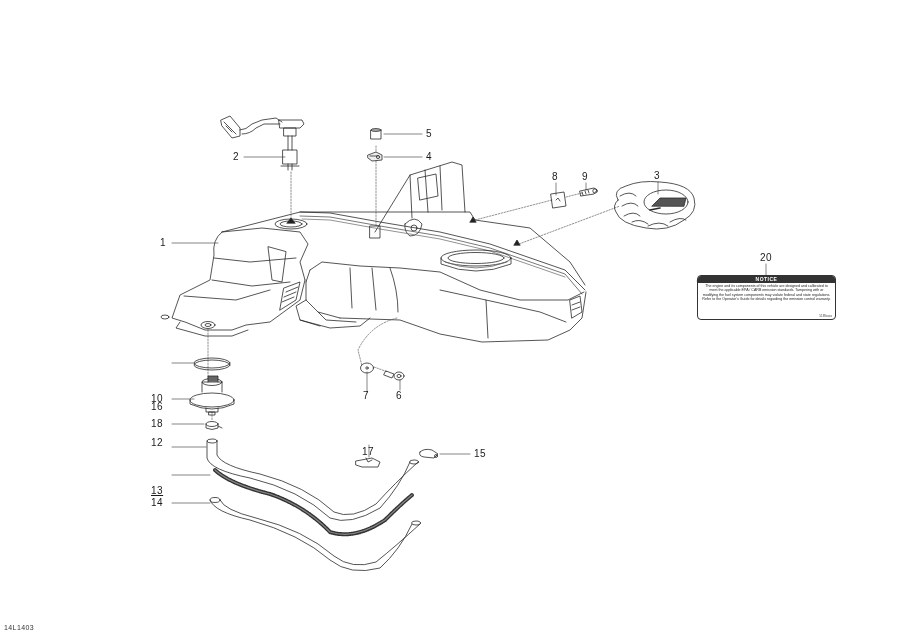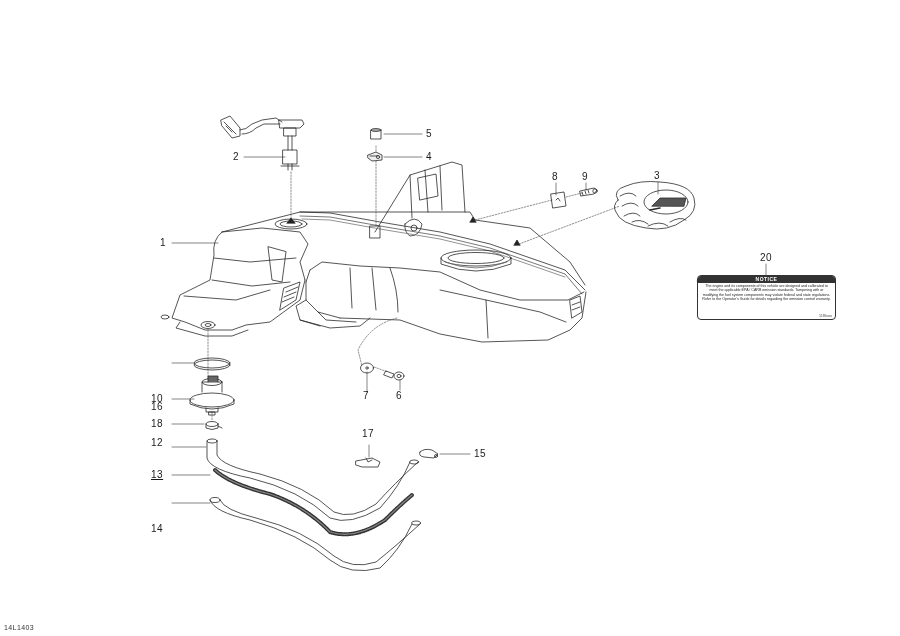--- a/index.html
+++ b/index.html
@@ -259,25 +259,25 @@
 <span class="callout" style="left:654px;top:171px;">3</span>
 <span class="callout" style="left:426px;top:152px;">4</span>
 <span class="callout" style="left:426px;top:129px;">5</span>
 <span class="callout" style="left:396px;top:391px;">6</span>
 <span class="callout" style="left:363px;top:391px;">7</span>
 <span class="callout" style="left:552px;top:172px;">8</span>
 <span class="callout" style="left:582px;top:172px;">9</span>
 <span class="callout" style="left:151px;top:394px;">10</span>
 <span class="callout" style="left:151px;top:419px;">18</span>
 <span class="callout" style="left:151px;top:438px;">12</span>
-<span class="callout" style="left:151px;top:470px;text-decoration:underline;">13</span>
-<span class="callout" style="left:151px;top:524px;text-align:center;">14</span>
+<span class="callout" style="left:151px;top:486px;text-decoration:underline;">13</span>
+<span class="callout" style="left:151px;top:498px;text-align:center;">14</span>
 <span class="callout" style="left:474px;top:449px;text-align:center;">15</span>
 <span class="callout" style="left:151px;top:358px;margin-top:44px;">16</span>
-<span class="callout" style="left:362px;top:429px;">17</span>
+<span class="callout" style="left:362px;top:447px;">17</span>
 <span class="callout" style="left:760px;top:253px;">20</span>
 
 <div class="notice">
   <div class="notice-head">NOTICE</div>
   <div class="notice-body">The engine and its components of this vehicle are designed and calibrated to meet the applicable EPA / CARB emission standards. Tampering with or modifying the fuel system components may violate federal and state regulations. Refer to the Operator's Guide for details regarding the emission control warranty.</div>
   <div class="notice-code">5189xxxx</div>
 </div>
 
 <span class="ref-code">14L1403</span>
 

